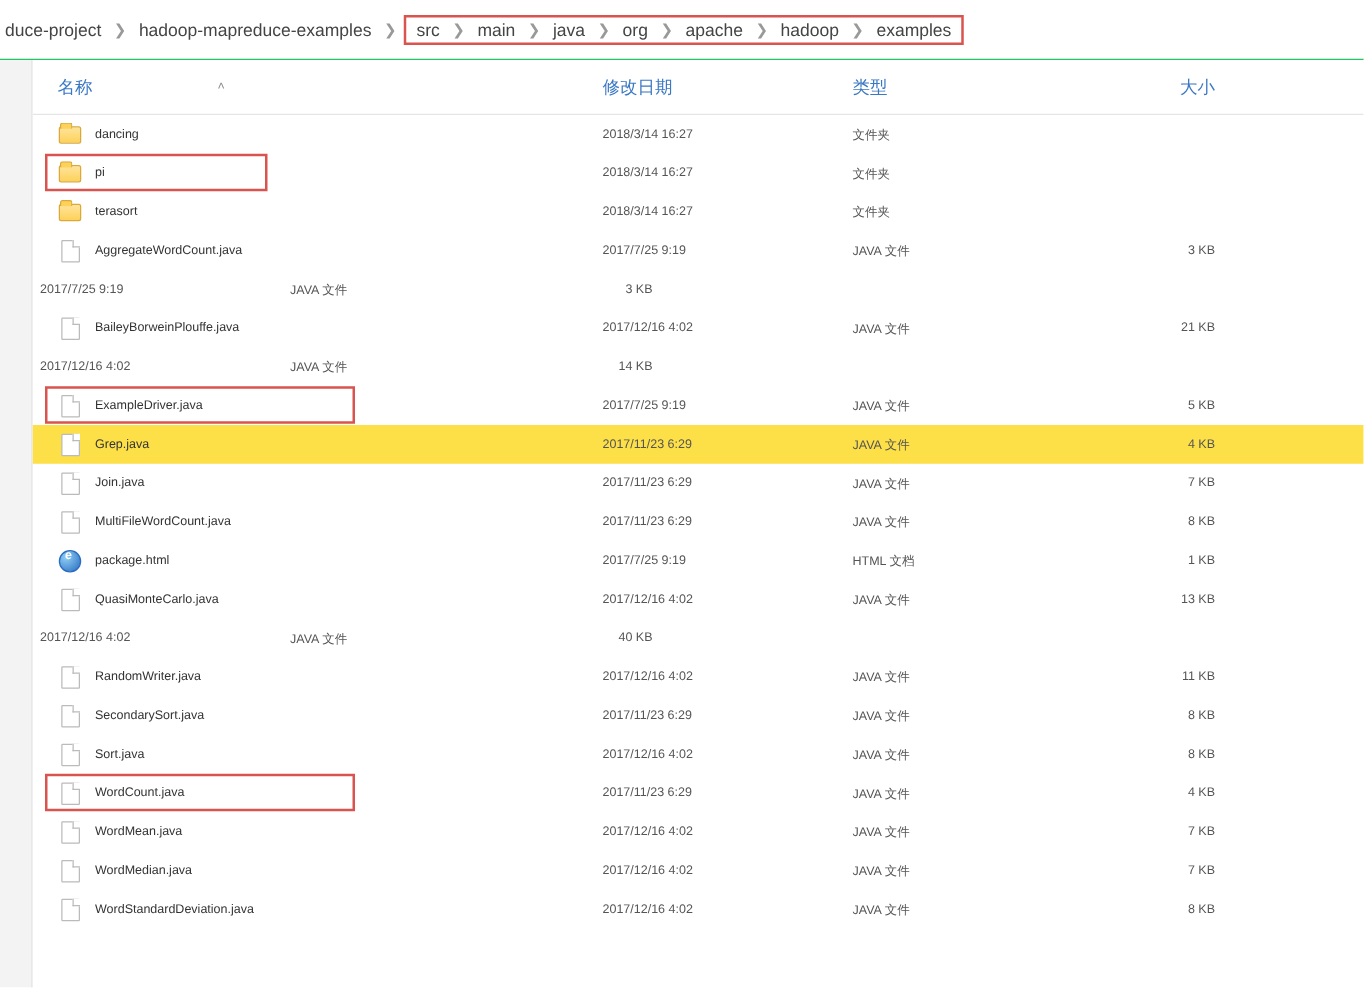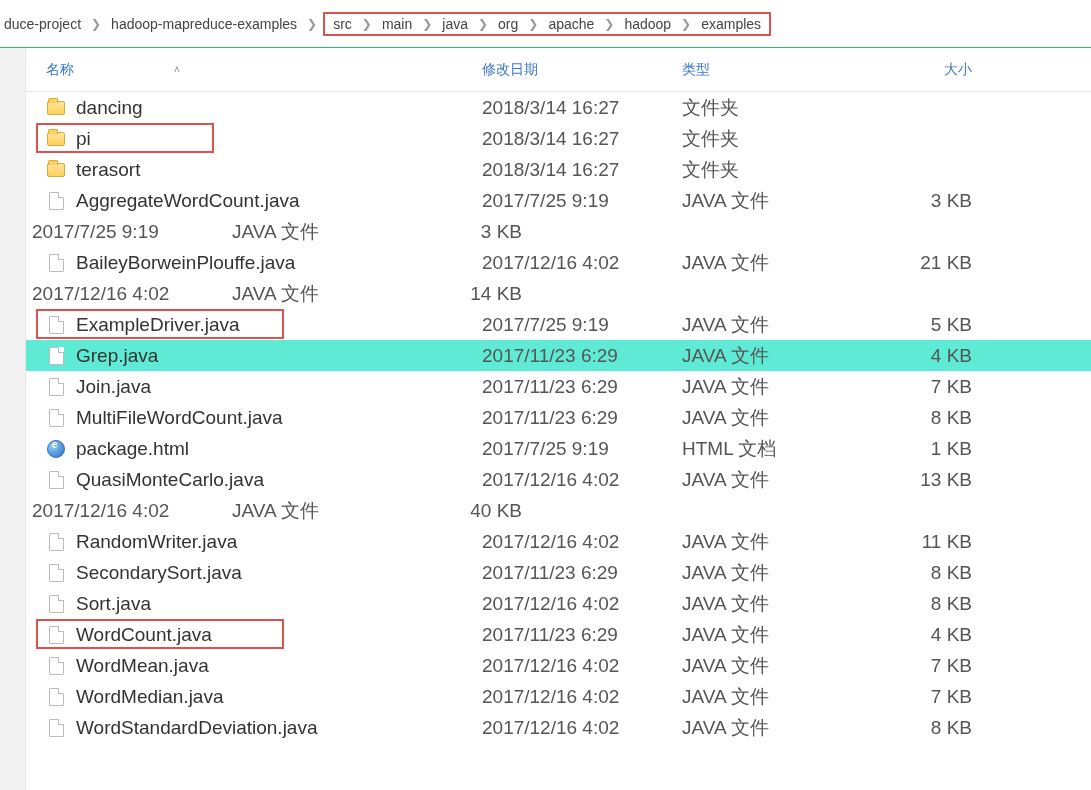--- a/index.html
+++ b/index.html
@@ -63,24 +63,24 @@
     .col-size { width: 120px; padding-right: 24px; text-align: right; }
     .sort-arrow {
       margin-left: 100px;
       font-size: 10px;
       color: #888;
     }
     .file-row {
       display: flex;
       align-items: center;
       height: 31px;
-      font-size: 19px;
+      font-size: 10px;
       color: #555;
     }
-    .file-row.selected { background: #5eead4; }
+    .file-row.selected { background: #fde047; }
     .file-row .col-name { color: #333; display: flex; align-items: center; gap: 10px; }
     .file-icon {
       width: 20px;
       height: 20px;
       display: inline-flex;
       align-items: center;
       justify-content: center;
       flex-shrink: 0;
     }
     .folder-icon {

